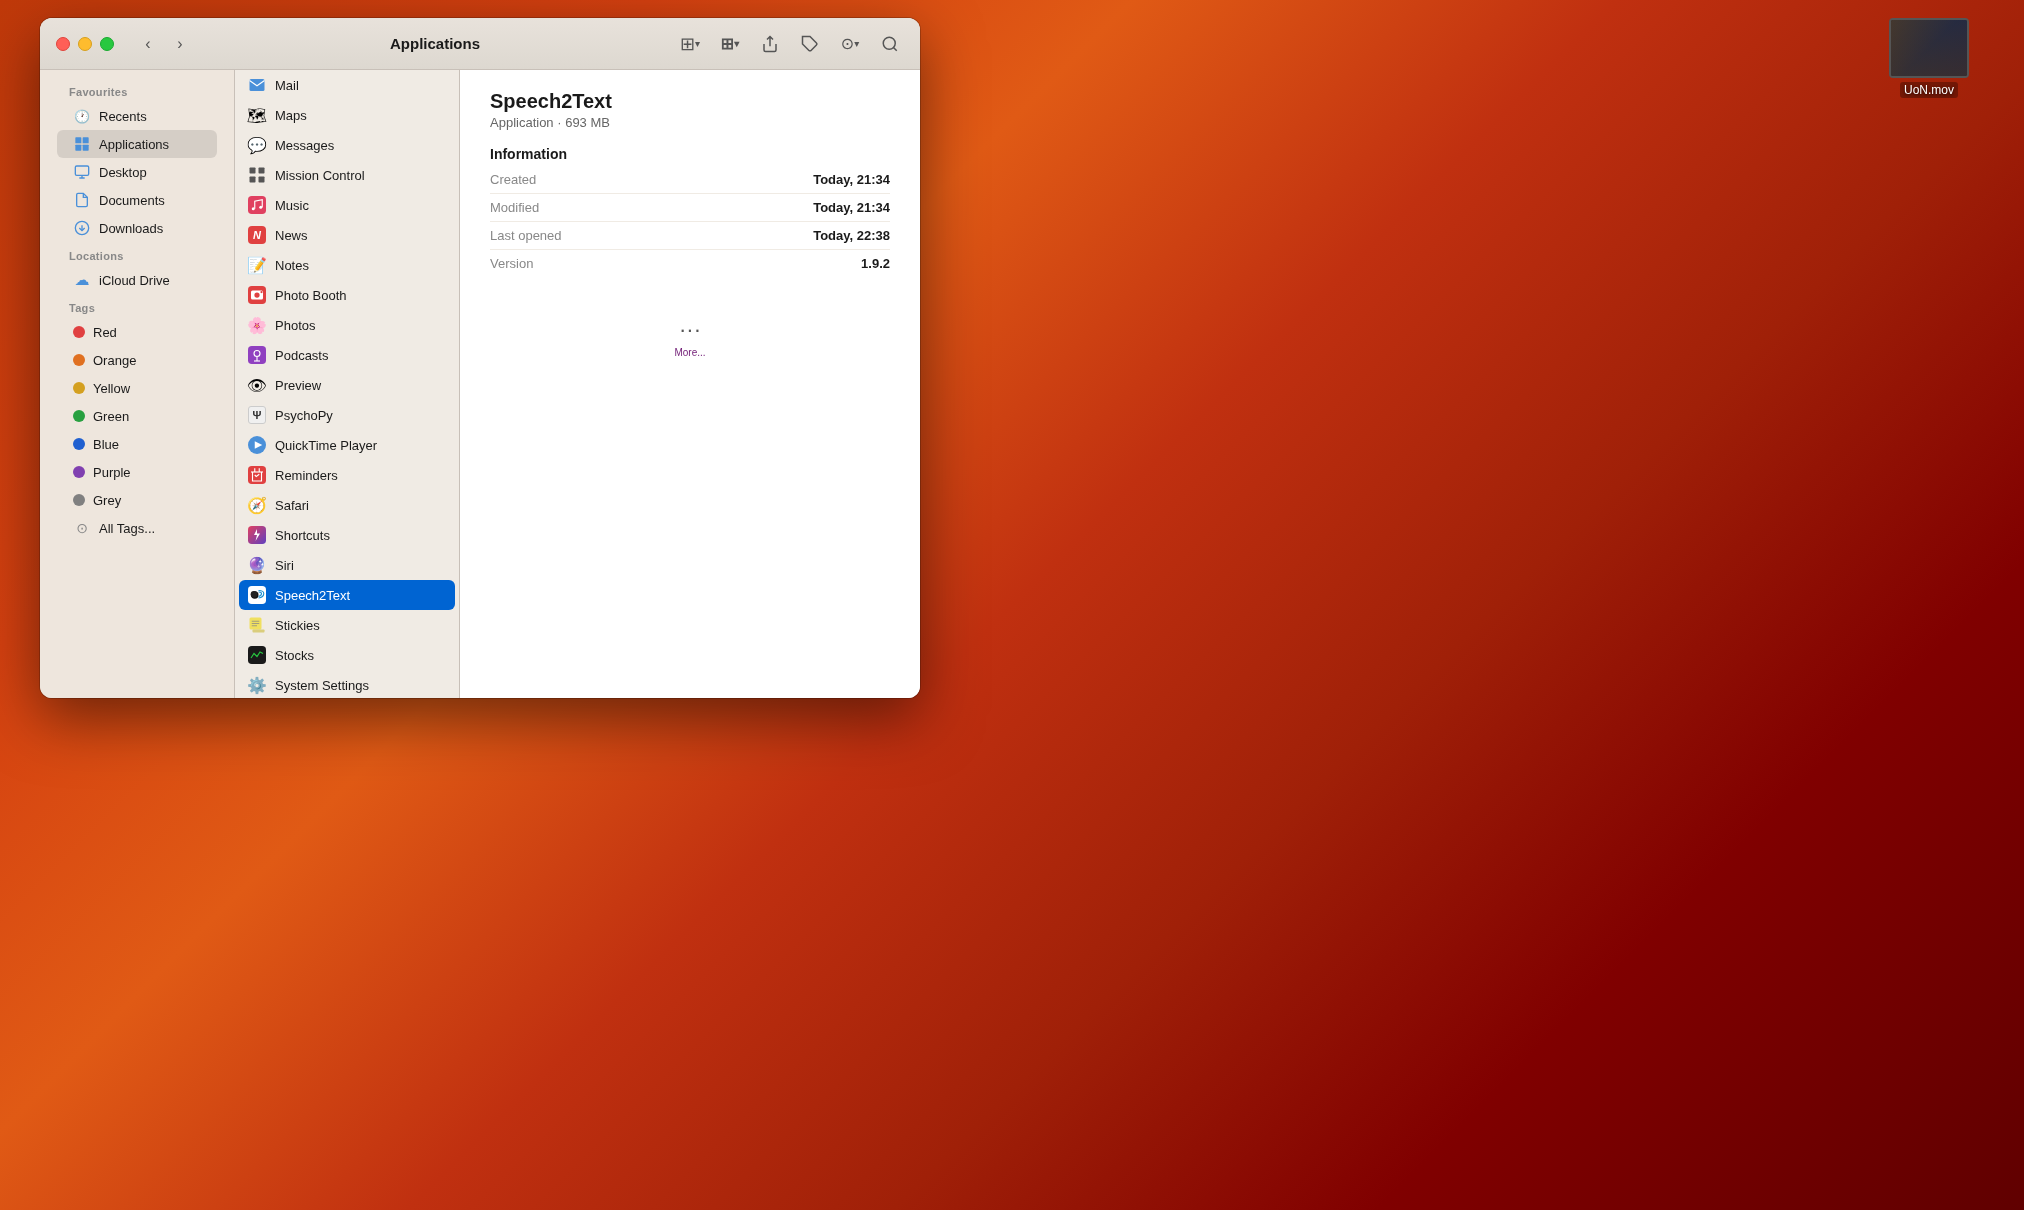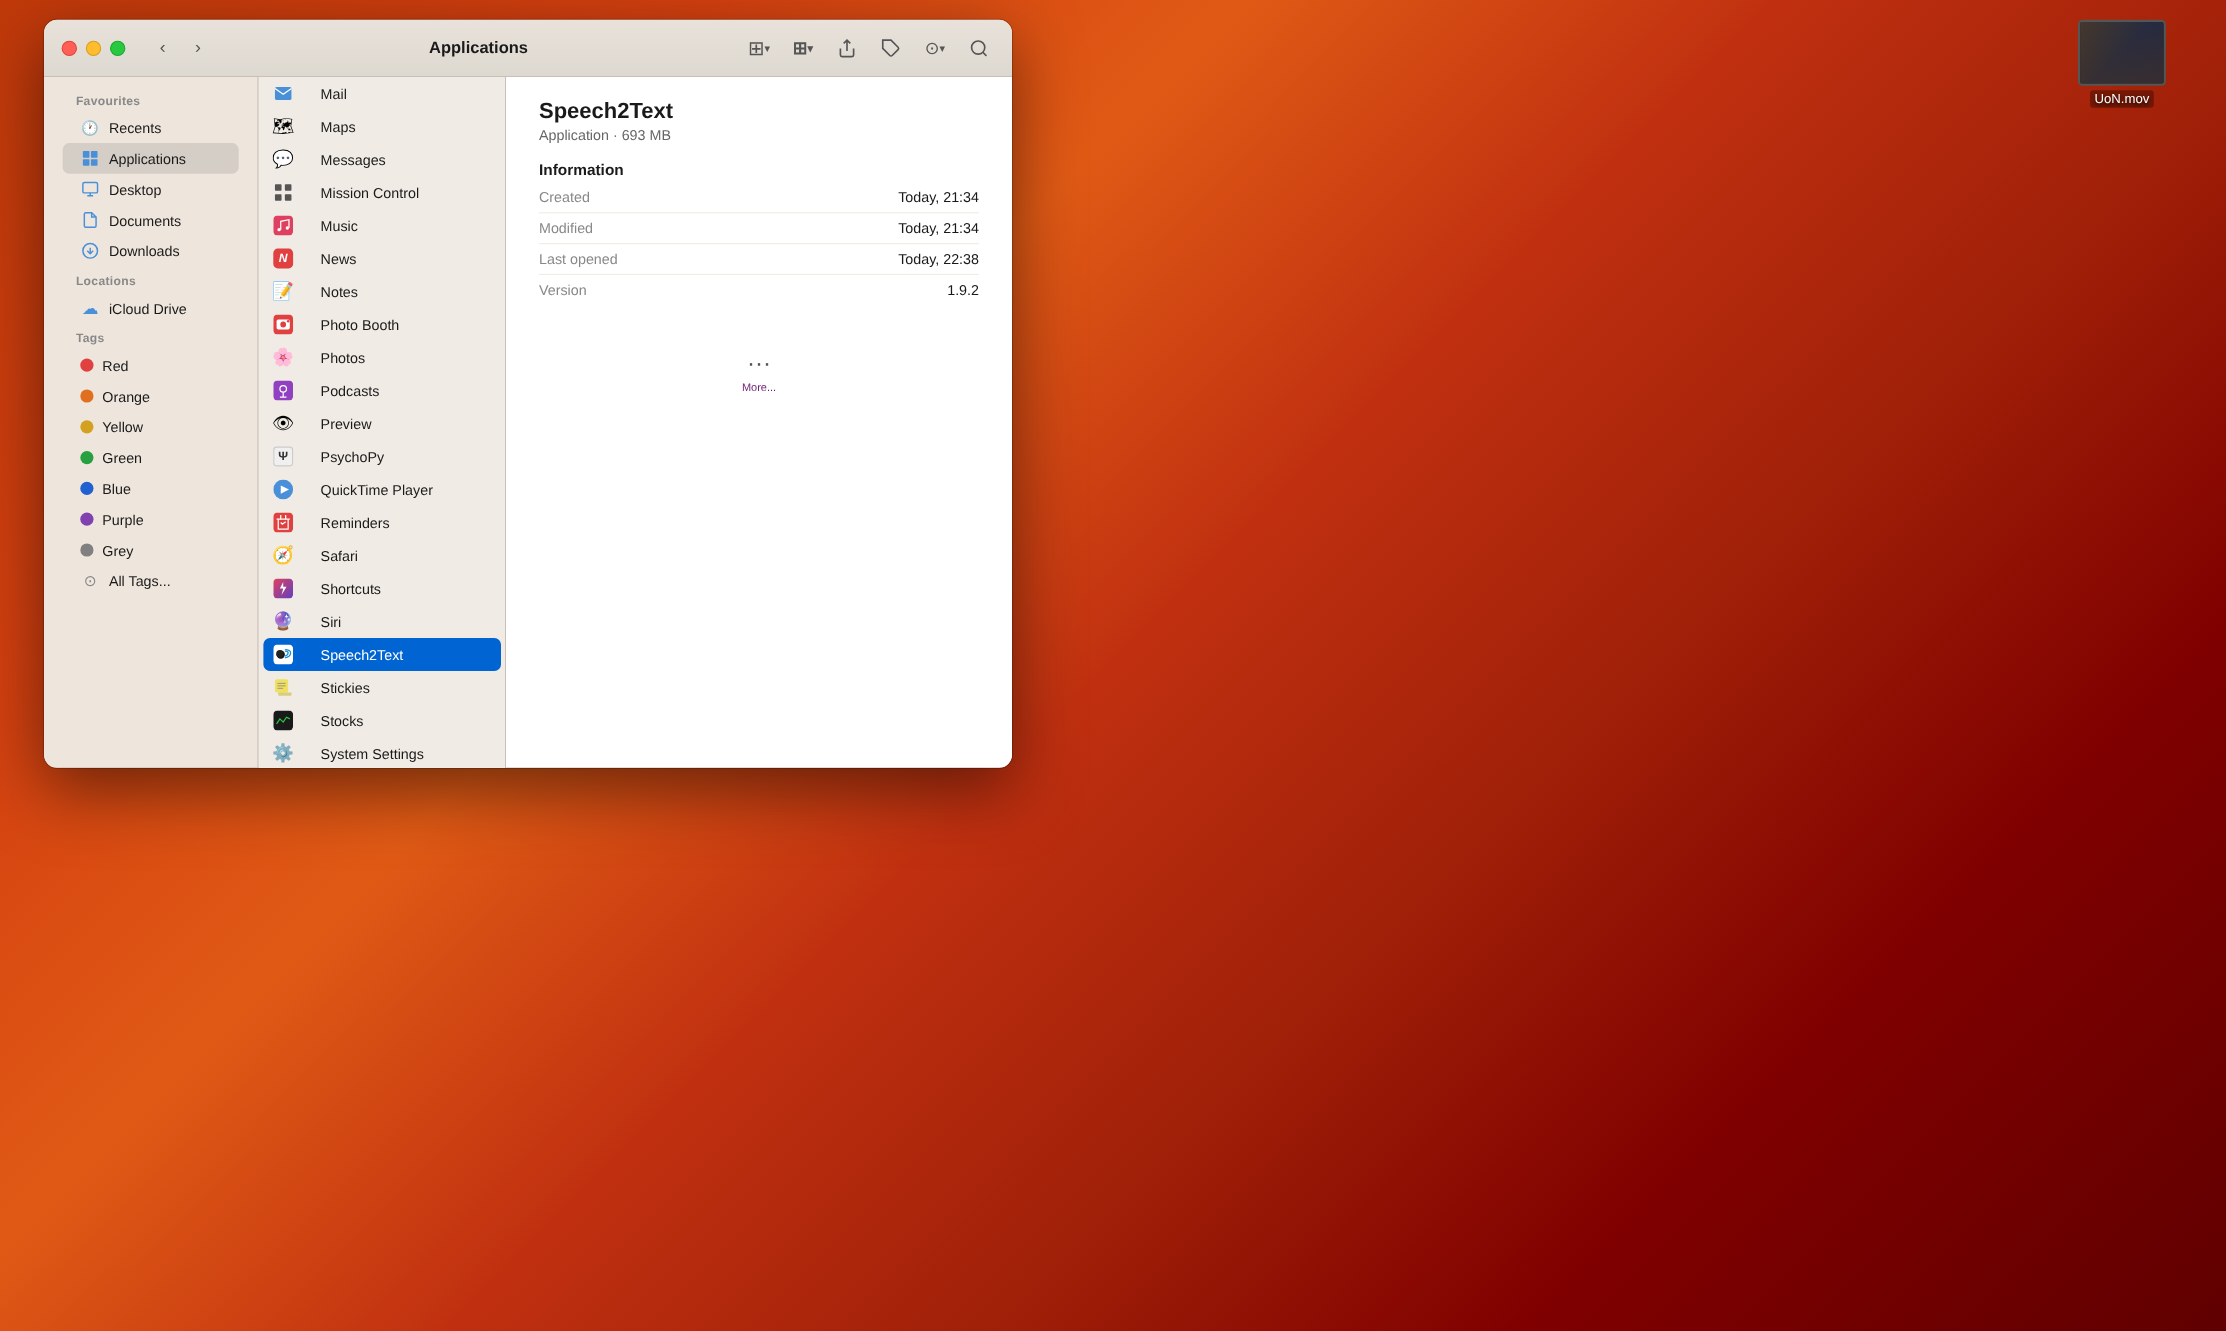--- a/index.html
+++ b/index.html
@@ -171,21 +171,21 @@
       background: #f0ebe4;
       border-right: 1px solid #c8c0b8;
       overflow-y: auto;
       flex-shrink: 0;
       position: relative;
     }
 
     .file-item {
       display: flex;
       align-items: center;
-      gap: 24px;
+      gap: 8px;
       padding: 5px 12px;
       cursor: pointer;
       height: 30px;
     }
 
     .file-item.selected {
       background: #0064d2;
       border-radius: 6px;
       margin: 0 4px;
       padding: 5px 8px;
@@ -262,21 +262,21 @@
     .info-row:last-child { border-bottom: none; }
 
     .info-label {
       font-size: 13px;
       color: #888;
     }
 
     .info-value {
       font-size: 13px;
       color: #1a1a1a;
-      font-weight: 400;
+      font-weight: 700;
     }
 
     .more-section {
       padding: 20px 30px;
       display: flex;
       flex-direction: column;
       align-items: center;
       gap: 4px;
     }
 

